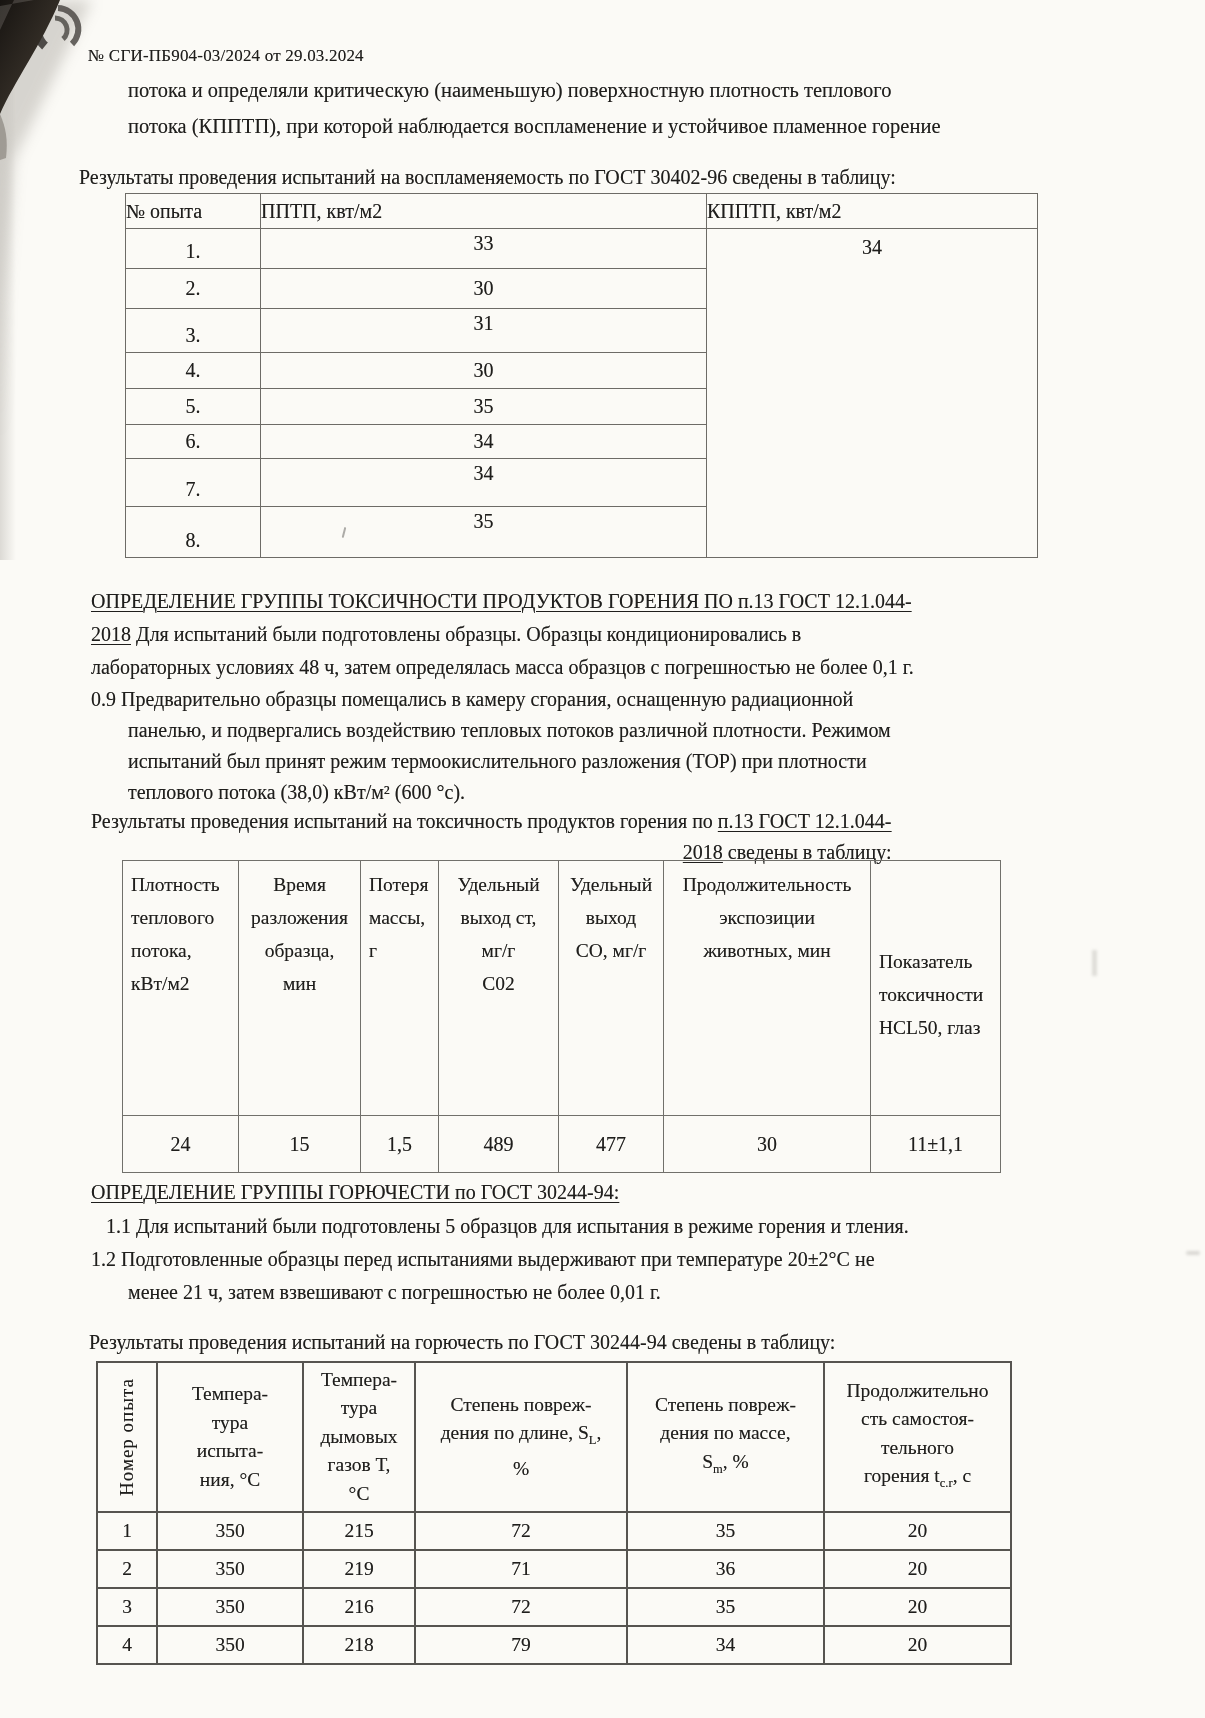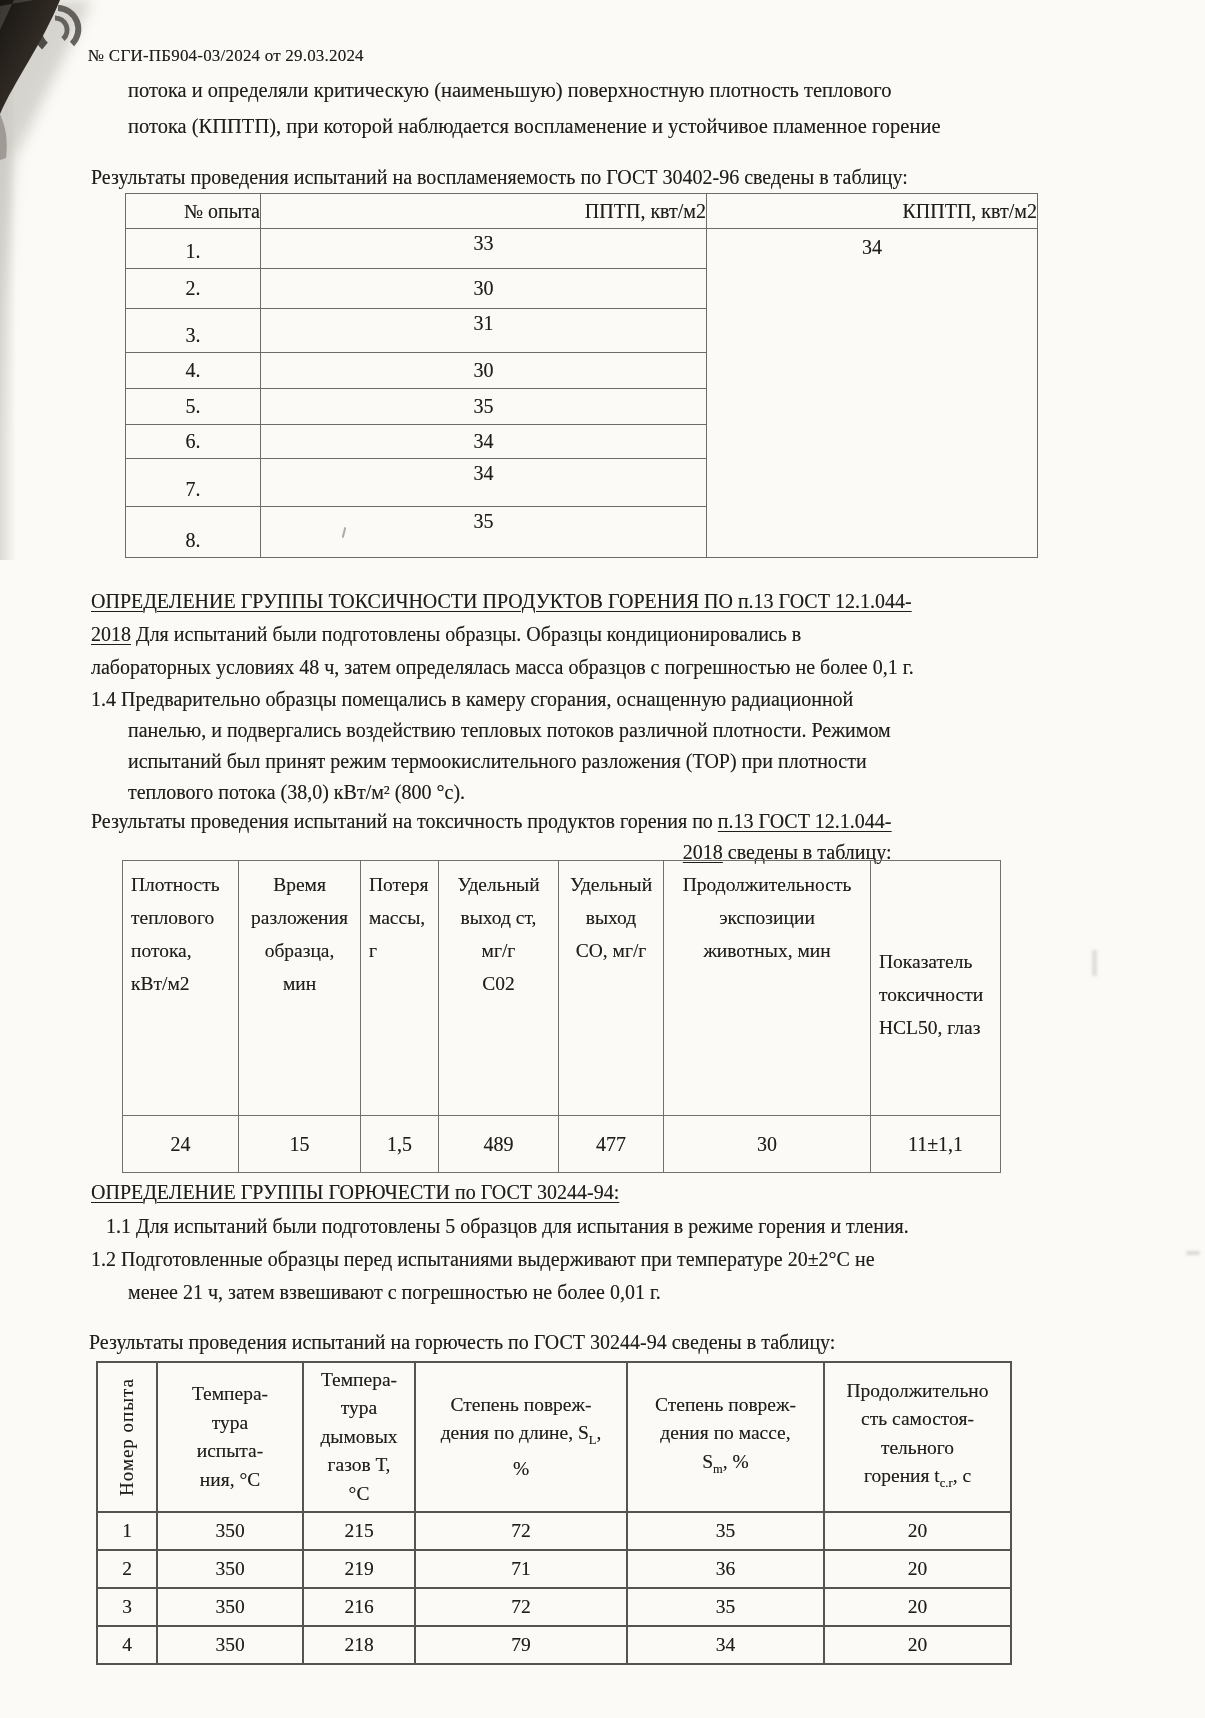--- a/index.html
+++ b/index.html
@@ -21,41 +21,41 @@
   
   .edge-shade {
     left:0; top:0; width:16px; height:560px;
     background:linear-gradient(to right, rgba(110,104,96,.22), rgba(110,104,96,0));
   }
 
   
   .doc-num { left:88px; top:46px; font-size:17px; letter-spacing:.2px; }
   .para .ln { line-height:36px; white-space:nowrap; }
   .intro { left:128px; top:72px; font-size:20.5px; }
-  .lead1 { left:91px; top:166px;text-align:center; }
+  .lead1 { left:79px; top:166px;text-align:center; }
   .tox-head { left:91px; top:585px; }
   .tox-head .ln { line-height:33px; }
   .item11 { left:91px; top:684px; }
   .item11 .ln { line-height:31px; }
   .item11 .ln.cont { padding-left:37px; }
   .lead2 { left:91px; top:806px;text-align:right; }
   .lead2 .ln { line-height:31px; }
   .comb-head { left:91px; top:1181px; }
   .comb-item1 { left:106px; top:1215px; }
   .comb-item2a { left:91px; top:1248px; }
   .comb-item2b { left:128px; top:1281px; }
   .lead3 { left:89px; top:1331px; }
 
   
   table { border-collapse:collapse; table-layout:fixed; }
   td,th { border:1.5px solid #6d6b66; font-weight:normal; }
 
   
   .tbl1 { left:125px; top:193px; width:912px; font-size:20px; }
-  .tbl1 th { height:35px; text-align:right; }
+  .tbl1 th { height:35px; text-align:left; }
   .tbl1 td { text-align:center; vertical-align:middle; }
   .tbl1 td.vtop { vertical-align:top; padding-top:3px; }
   .tbl1 td.vbot { vertical-align:bottom; padding-bottom:5px; }
   .tbl1 td.merged { vertical-align:top; padding-top:7px; }
 
   
   .tbl2 { left:122px; top:860px; width:878px; font-size:19.5px; }
   .tbl2 td,.tbl2 th { border-color:#71706b; }
   .tbl2 th { height:255px; vertical-align:top; padding-top:7px; line-height:33px; text-align:center; }
   .tbl2 th.al { text-align:left; padding-left:8px; }
@@ -173,24 +173,24 @@
 </tbody>
   </table>
 
 <div class="abs para fs20 tox-head">
   <div class="ln"><span class="u">ОПРЕДЕЛЕНИЕ ГРУППЫ ТОКСИЧНОСТИ ПРОДУКТОВ ГОРЕНИЯ ПО п.13  ГОСТ 12.1.044-</span></div>
   <div class="ln"><span class="u">2018</span><span> Для испытаний были подготовлены образцы. Образцы кондиционировались в</span></div>
   <div class="ln">лабораторных условиях 48 ч, затем определялась масса образцов с погрешностью не более 0,1 г.</div>
 </div>
 
 <div class="abs para fs20 item11">
-  <div class="ln">1.4 Предварительно образцы помещались в камеру сгорания, оснащенную радиационной</div>
+  <div class="ln">0.9 Предварительно образцы помещались в камеру сгорания, оснащенную радиационной</div>
   <div class="ln cont">панелью, и подвергались воздействию тепловых потоков различной плотности. Режимом</div>
   <div class="ln cont">испытаний был принят режим термоокислительного разложения (ТОР) при плотности</div>
-  <div class="ln cont">теплового потока (38,0) кВт/м² (800 °с).</div>
+  <div class="ln cont">теплового потока (38,0) кВт/м² (600 °с).</div>
 </div>
 
 <div class="abs para fs20 lead2">
   <div class="ln"><span>Результаты проведения испытаний на токсичность продуктов горения по </span><span class="u">п.13  ГОСТ 12.1.044-</span></div>
   <div class="ln"><span class="u">2018</span><span> сведены в таблицу:</span></div>
 </div>
 
 <table class="abs tbl2">
   <colgroup>
       <col style="width:116px">

